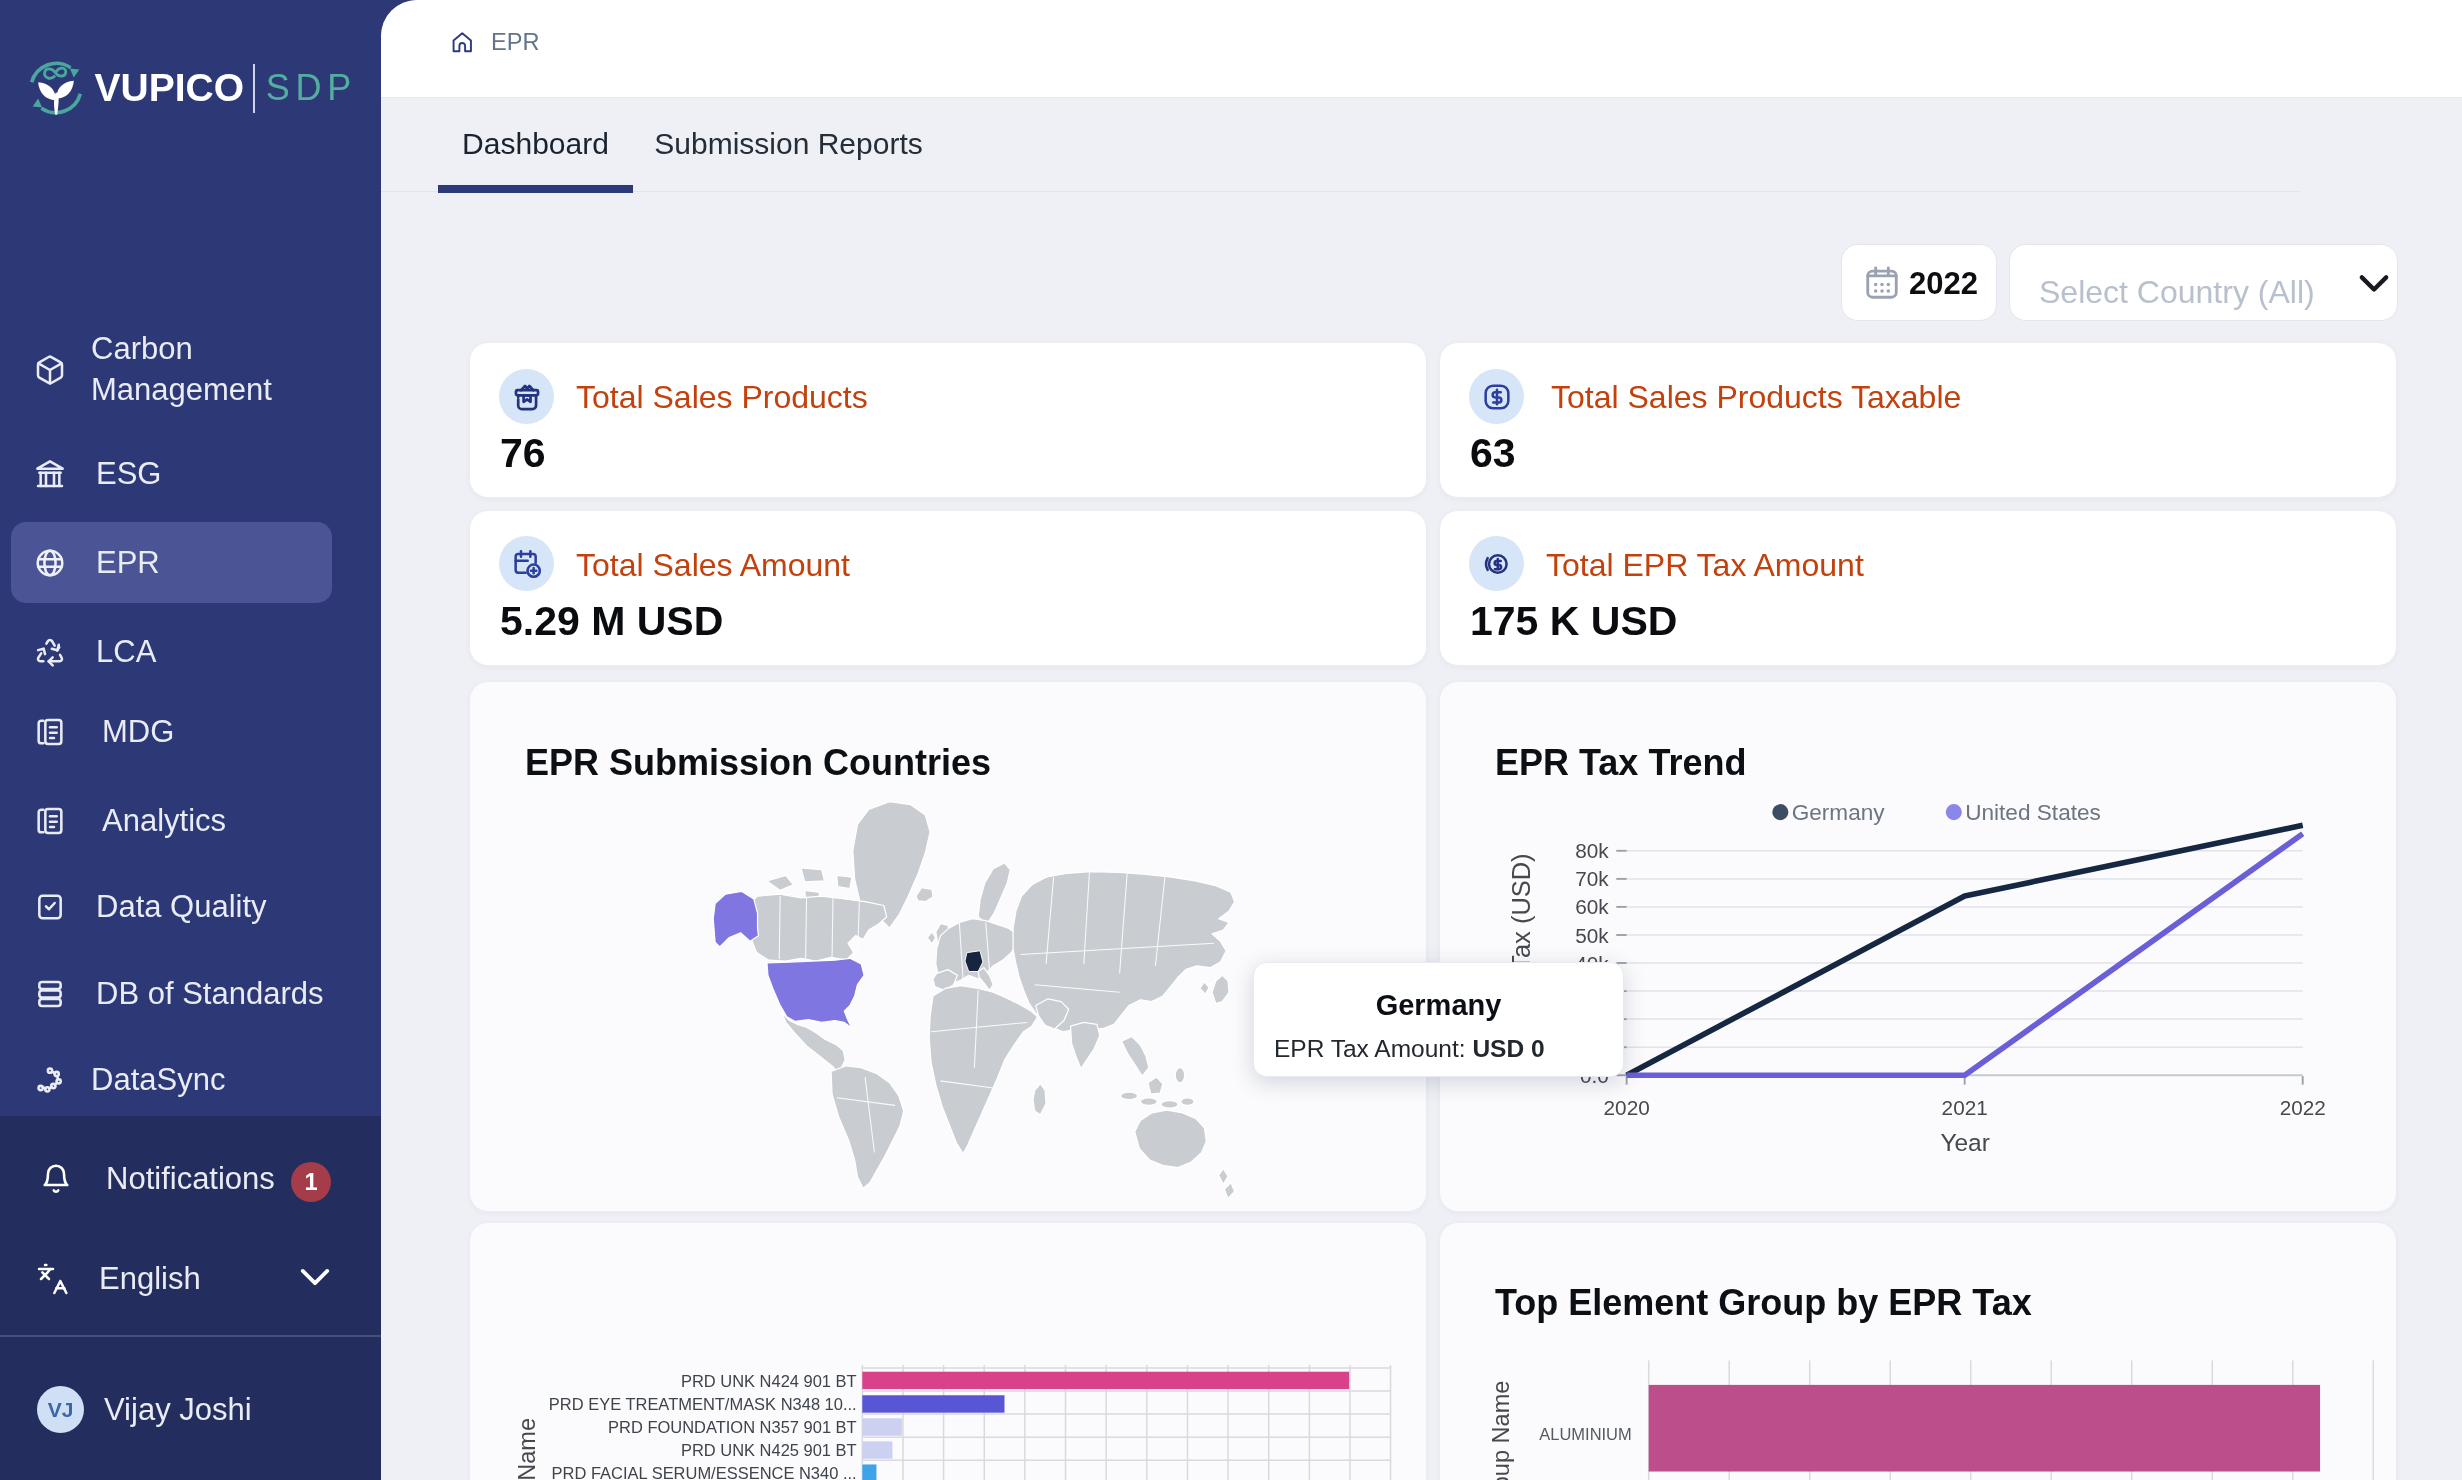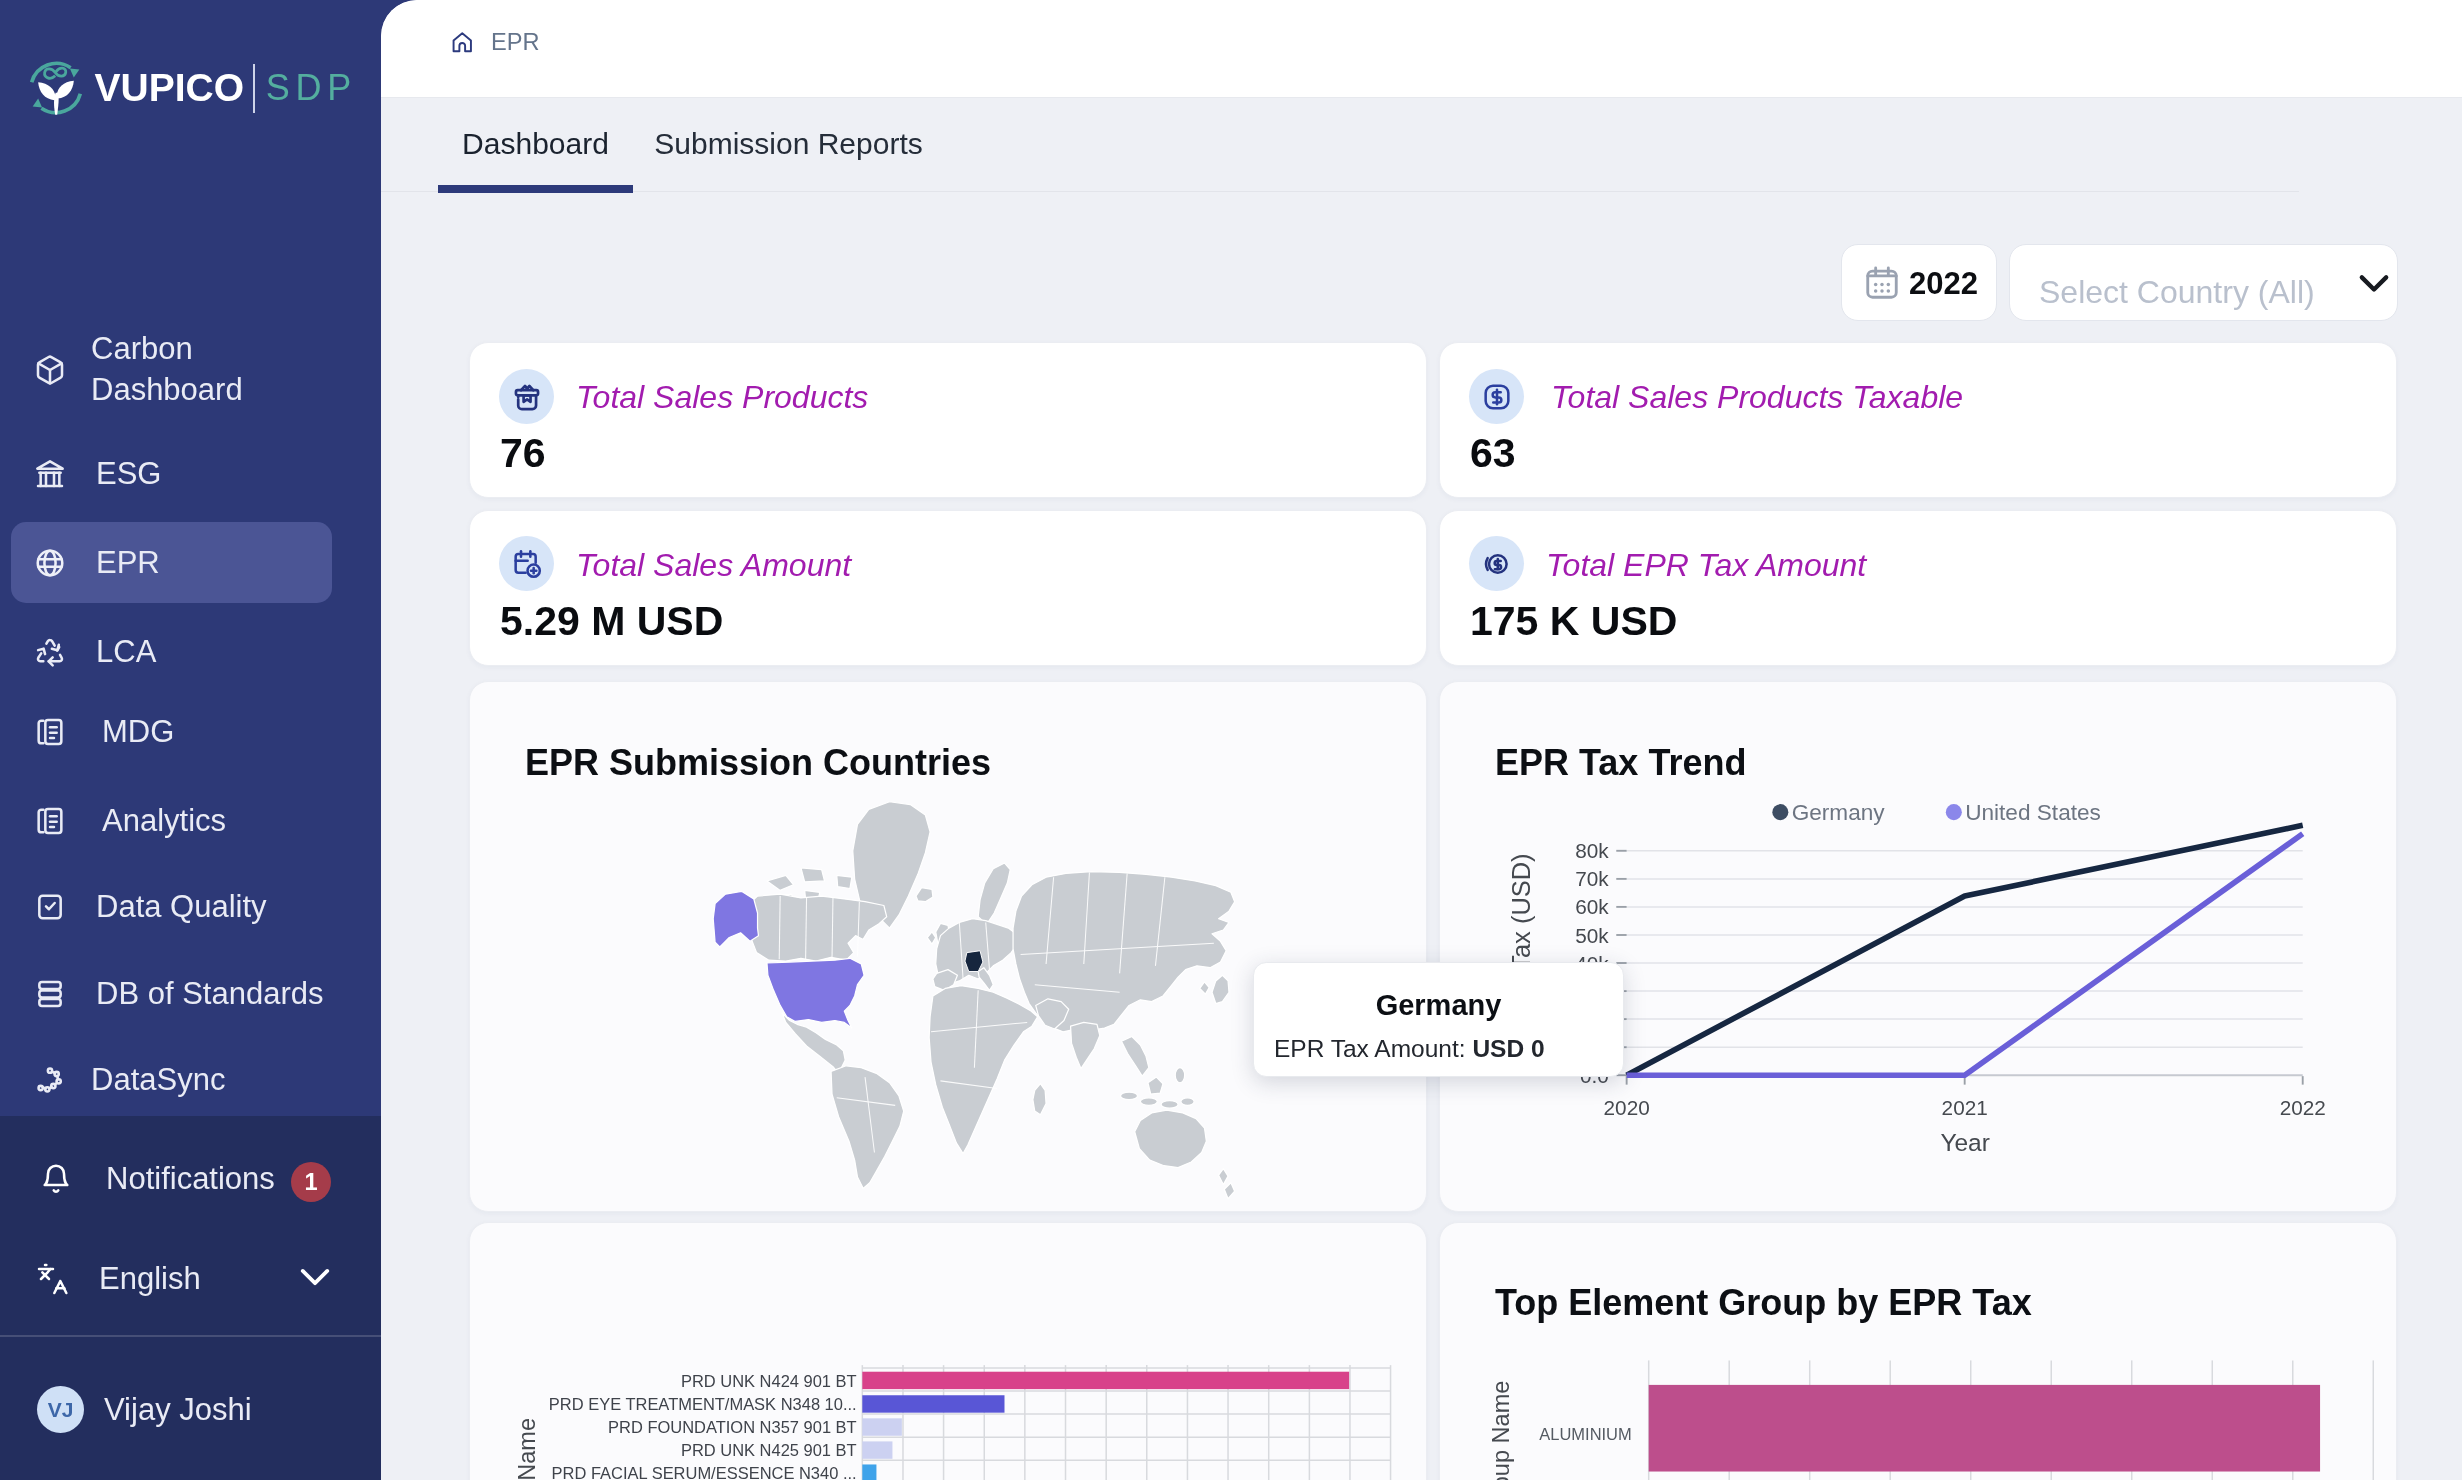--- a/index.html
+++ b/index.html
@@ -27,21 +27,21 @@
 .tab1 { position:absolute; left:57px; top:0; width:195px; height:90px; display:flex; align-items:center; justify-content:center; font-size:30px; color:#1a222e; }
 .tab2 { position:absolute; left:252px; top:0; width:311px; height:90px; display:flex; align-items:center; justify-content:center; font-size:30px; color:#252d39; }
 .tab-underline { position:absolute; left:57px; top:86px; width:195px; height:7.5px; background:#2d3a7a; }
 .filt-year { position:absolute; left:1460px; top:244px; width:156px; height:77px; background:#fff; border:1.9px solid #e3e6ed; border-radius:17px; }
 .filt-year .cal { position:absolute; left:21px; top:19px; }
 .filt-year .yr { position:absolute; left:67px; top:21px; font-size:31px; font-weight:600; color:#0c0e12; }
 .filt-sel { position:absolute; left:1628px; top:244px; width:389px; height:77px; background:#fff; border:1.9px solid #e3e6ed; border-radius:17px; }
 .filt-sel .ph { position:absolute; left:29px; top:29px; font-size:32px; color:#b9c0cd; }
 .card { position:absolute; background:#fff; border:0.9px solid #ebedf2; border-radius:19px; box-shadow:0 1.9px 5.7px rgba(30,40,90,0.04); }
 .ccirc { position:absolute; width:55px; height:55px; border-radius:50%; background:#d7e5f8; display:flex; align-items:center; justify-content:center; }
-.ctitle { position:absolute; font-size:32px; color:#a21caf;font-style:italic; }
+.ctitle { position:absolute; font-size:32px; color:#c2410c; }
 .cval { position:absolute; font-size:41px; font-weight:bold; color:#0a0c10; }
 .chart-card { position:absolute; background:#fbfbfd; border:0.9px solid #ebedf2; border-radius:19px; box-shadow:0 1.9px 5.7px rgba(30,40,90,0.04); }
 .chart-title { position:absolute; font-size:36px; font-weight:bold; color:#0c0f14; }
 .tooltip { position:absolute; left:872px; top:962px; width:371px; height:115px; background:#fff; border:0.9px solid #e8eaee; border-radius:13.2px; box-shadow:0 5.7px 22.6px rgba(40,50,80,0.18); z-index:30; }
 .tooltip .t1 { position:absolute; top:25.5px; width:100%; text-align:center; font-size:29px; font-weight:bold; color:#0c0f14; }
 .tooltip .t2 { position:absolute; top:72px; left:20px; font-size:24.5px; color:#23272e; }
 svg.abs { position:absolute; }
 </style>
 </head>
 <body>
@@ -66,21 +66,21 @@
       <span class="logo-sdp">SDP</span>
   </div>
   <div class="pill"></div>
   <div class="nav-item" style="top:328px;height:83px">
     <svg class="ic" style="top:25.5px" viewBox="0 0 24 24" fill="none" stroke="#e9ebf5" stroke-width="1.9" stroke-linecap="round" stroke-linejoin="round">
         <path d="M21 16V8a2 2 0 0 0-1-1.73l-7-4a2 2 0 0 0-2 0l-7 4A2 2 0 0 0 3 8v8a2 2 0 0 0 1 1.73l7 4a2 2 0 0 0 2 0l7-4A2 2 0 0 0 21 16z"></path>
         <path d="m3.3 7 8.7 5 8.7-5"></path>
         <path d="M12 22V12"></path>
       </svg>
     <div class="lbl" style="left:91px">Carbon
-Dashboard</div>
+Management</div>
   </div>
   <div class="nav-item" style="top:453px;">
     <svg class="ic" style="top:4.7px" viewBox="0 0 24 24" fill="none" stroke="#e9ebf5" stroke-width="1.9" stroke-linecap="round" stroke-linejoin="round">
         <path d="M3 21h18"></path>
         <path d="M5 21v-10"></path>
         <path d="M9 21v-10"></path>
         <path d="M15 21v-10"></path>
         <path d="M19 21v-10"></path>
         <path d="M12 2.5 2.5 8h19Z"></path>
         <path d="M4 11h16"></path>

